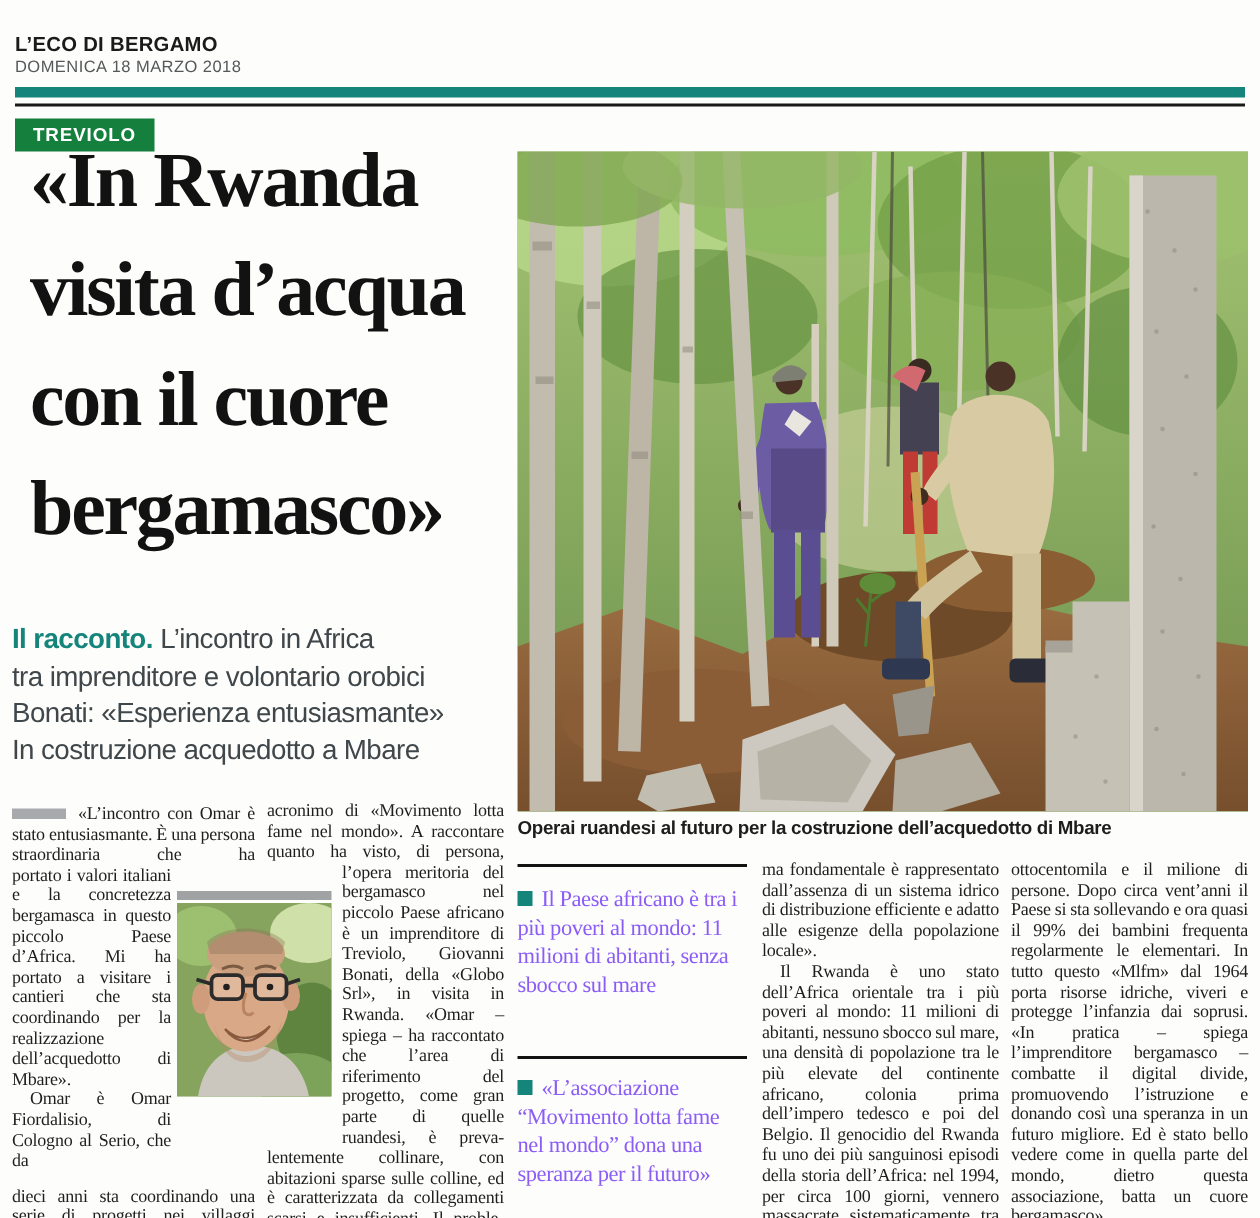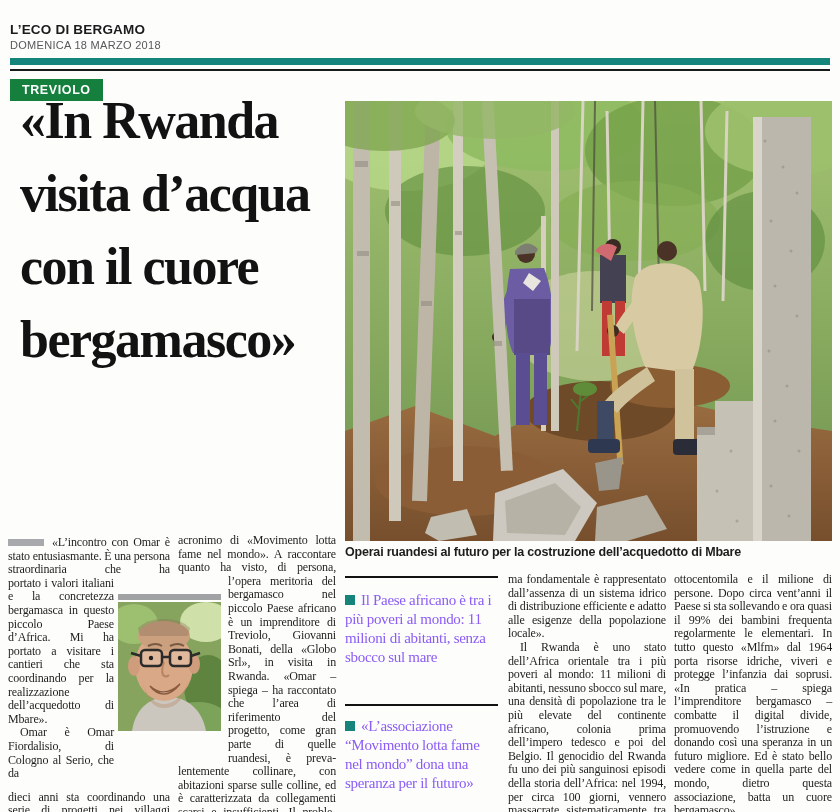--- a/index.html
+++ b/index.html
@@ -75,20 +75,26 @@
 
   <div class="abs badge">TREVIOLO</div>
 
   <h1 class="abs headline" style="margin:0;">
     <span class="hl">«In Rwanda</span>
     <span class="hl">visita d’acqua</span>
     <span class="hl">con il cuore</span>
     <span class="hl">bergamasco»</span>
   </h1>
 
+  <div class="abs standfirst">
+    <span class="sf"><span class="kicker">Il racconto.</span><span>L’incontro in Africa</span></span>
+    <span class="sf">tra imprenditore e volontario orobici</span>
+    <span class="sf">Bonati: «Esperienza entusiasmante»</span>
+    <span class="sf">In costruzione acquedotto a Mbare</span>
+  </div>
 
   <div class="abs main-photo">
     <svg width="487" height="440" viewBox="0 0 487 440" preserveAspectRatio="none" xmlns="http://www.w3.org/2000/svg">
       <defs>
         <linearGradient id="sky" x1="0" y1="0" x2="0" y2="1">
           <stop offset="0" stop-color="#a4c272"></stop>
             <stop offset=".55" stop-color="#86a95e"></stop>
             <stop offset="1" stop-color="#6f9150"></stop>
         </linearGradient>
         <linearGradient id="dirt" x1="0" y1="0" x2="0" y2="1">

